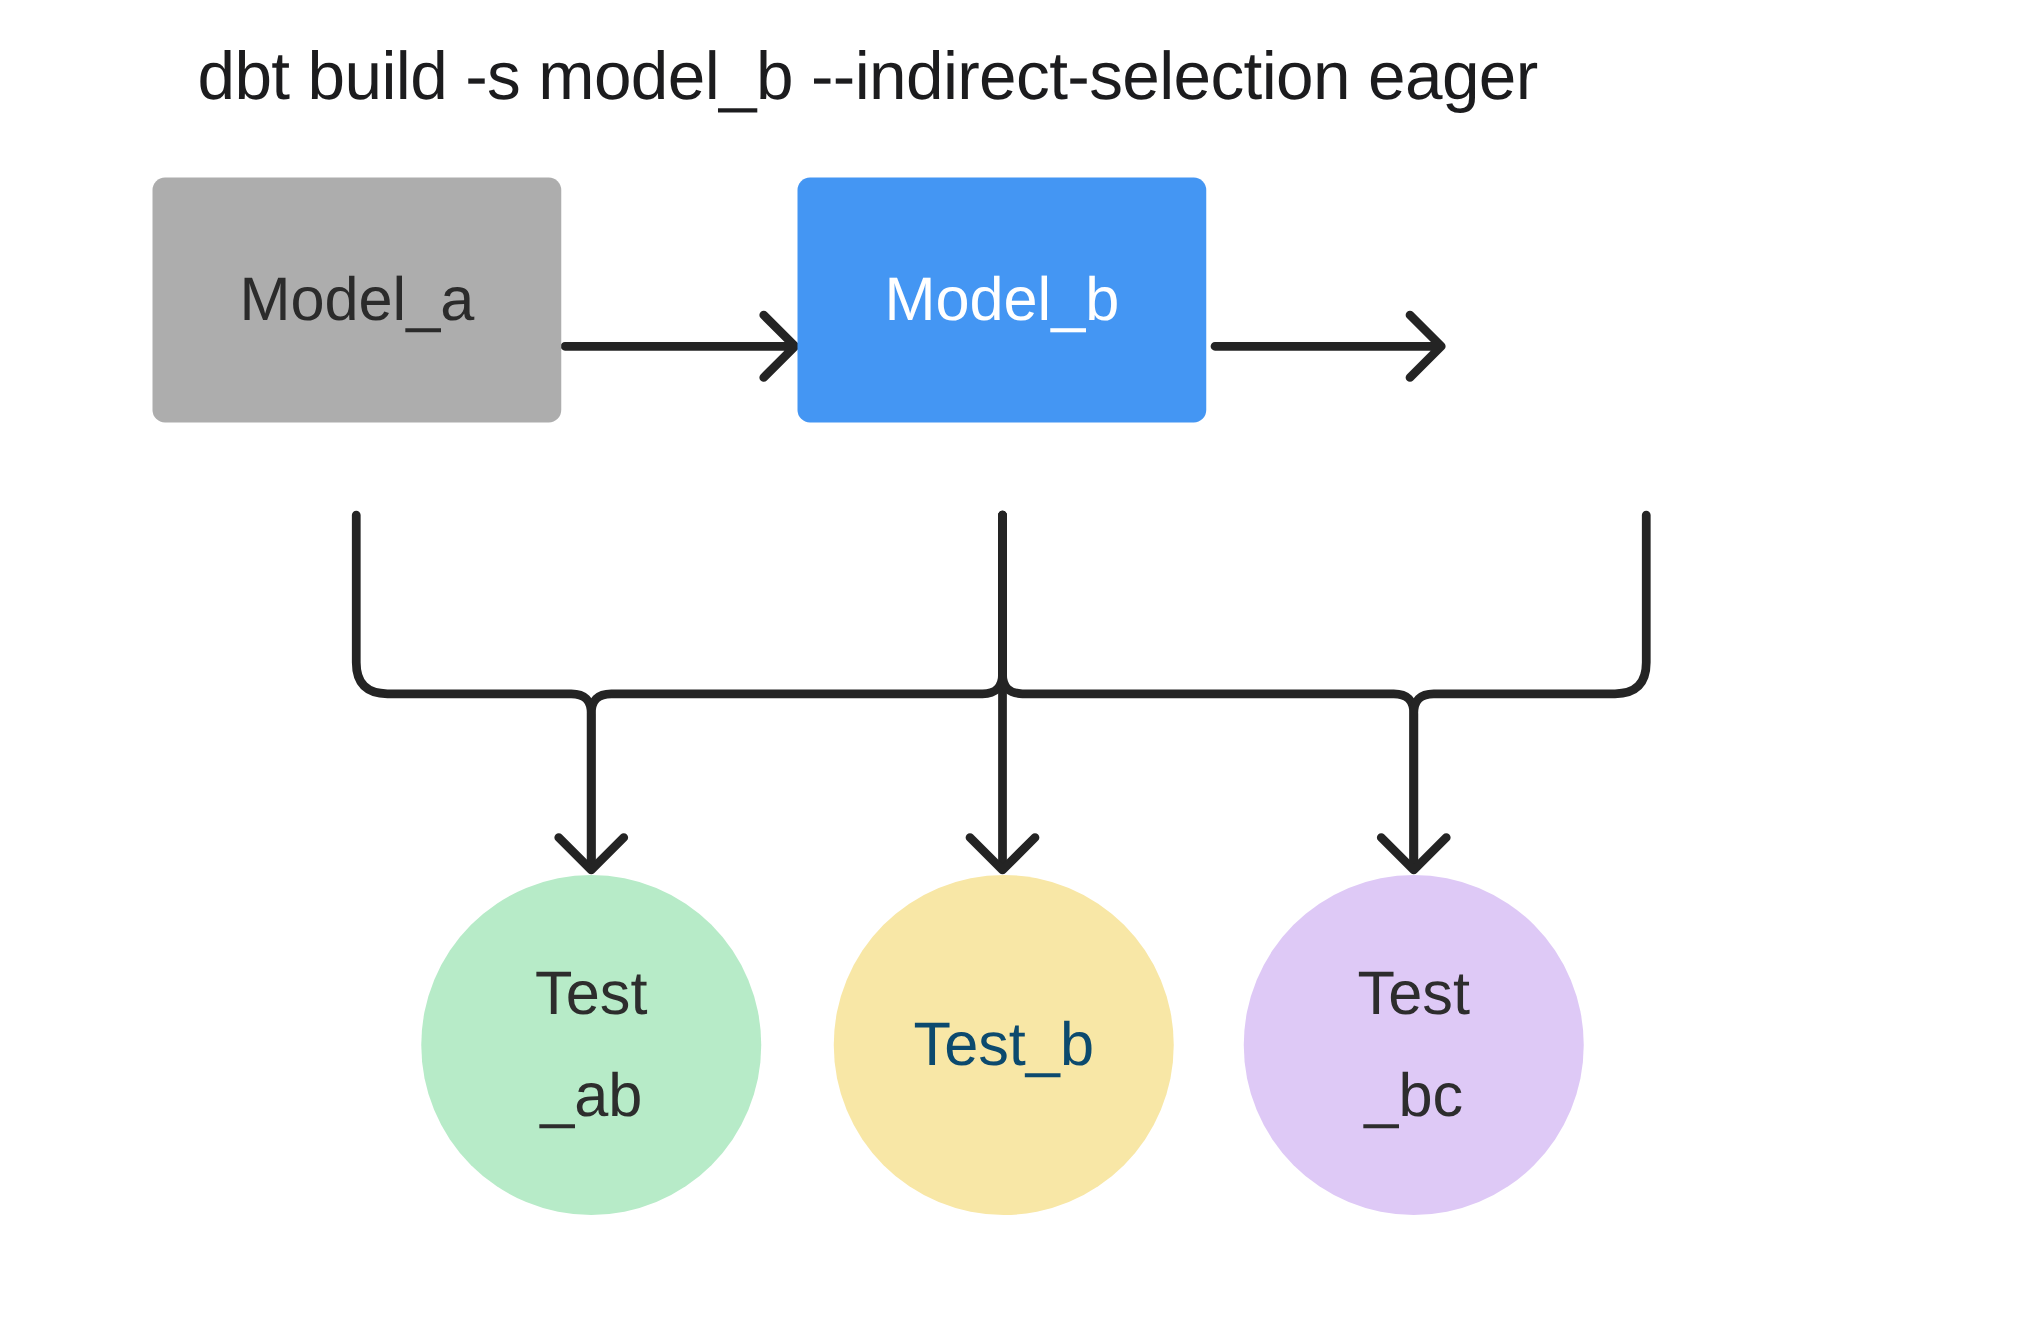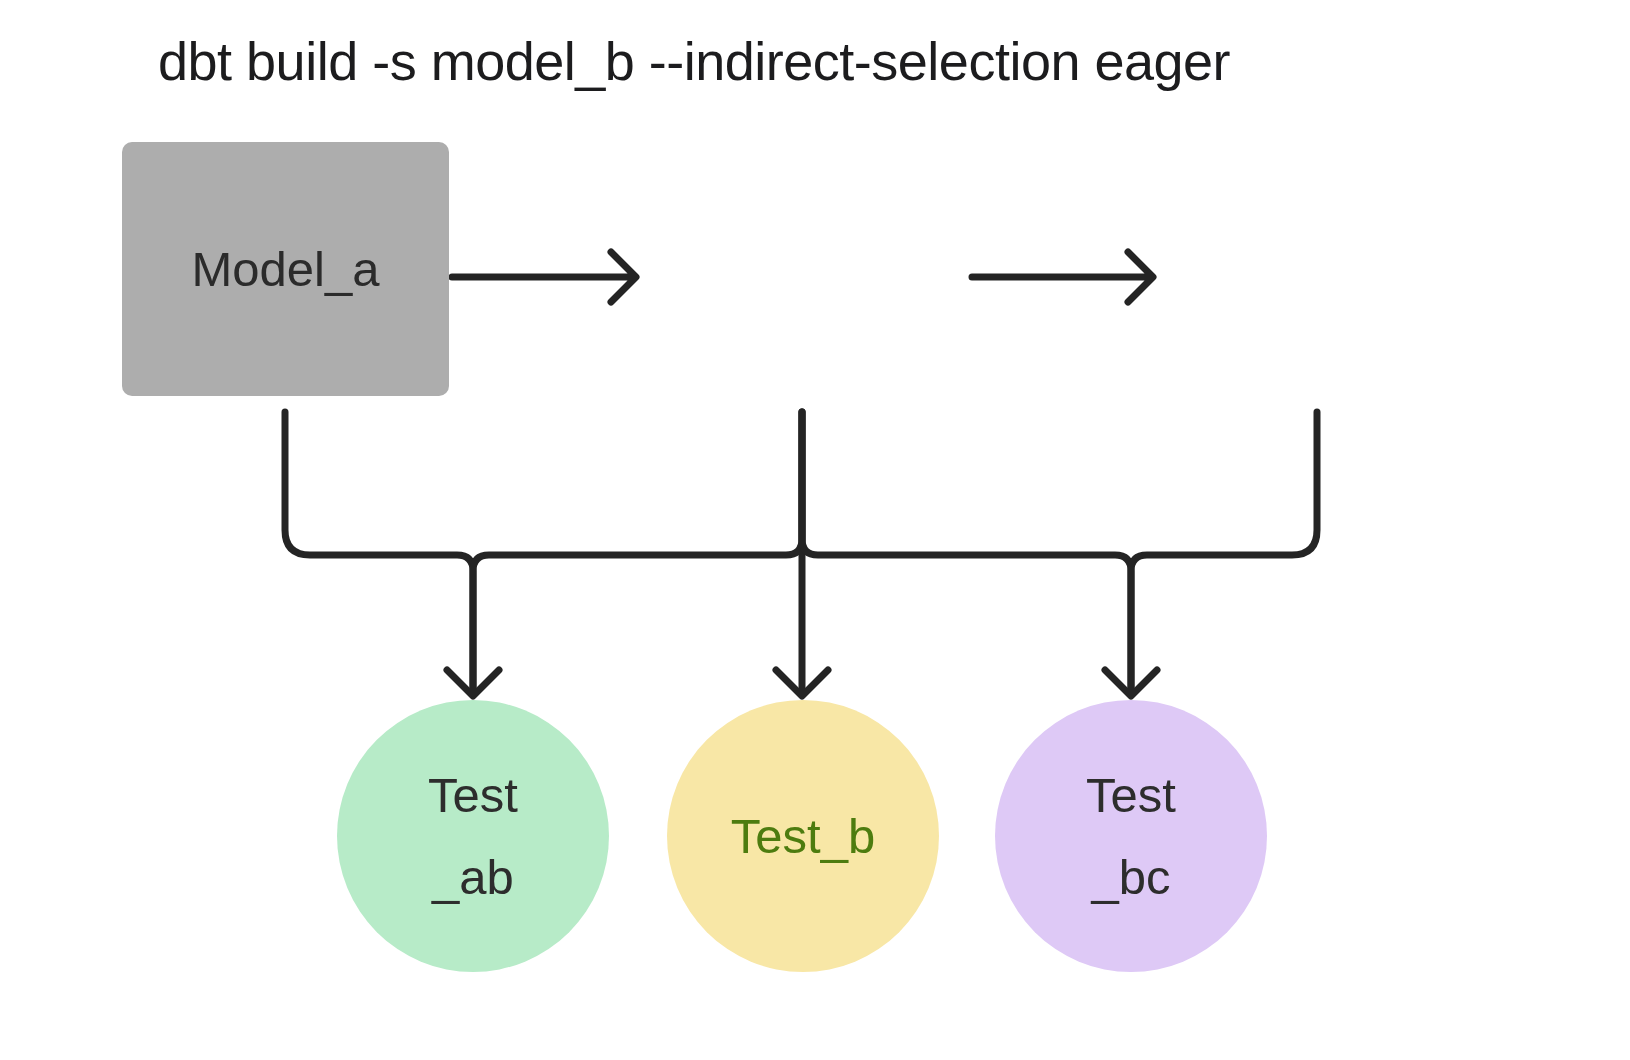--- a/index.html
+++ b/index.html
@@ -44,21 +44,21 @@
     position: absolute;
     display: flex;
     align-items: center;
     justify-content: center;
     font-size: 49px;
     font-weight: 400;
   }
   .model {
     top: 142px;
     width: 327px;
-    height: 254px;
+    height: 196px;
     border-radius: 10px;
   }
   .test {
     top: 700px;
     width: 272px;
     height: 272px;
     border-radius: 50%;
     flex-direction: column;
     text-align: center;
     line-height: 82px;
@@ -84,28 +84,31 @@
 
     <path class="edge" d="M447 670 L473 696 L499 670"></path>
     <path class="edge" d="M776 670 L802 696 L828 670"></path>
     <path class="edge" d="M1105 670 L1131 696 L1157 670"></path>
   </svg>
 
   <div class="node model" style="left: 122px; background-color: rgb(173, 173, 173); color: rgb(43, 43, 43);">
     <span>Model_a</span>
   </div>
 
+  <div class="node model" style="left: 638px; background-color: rgb(68, 150, 243); color: rgb(255, 255, 255);">
+    <span>Model_b</span>
+  </div>
 
 
   <div class="node test" style="left: 337px; background-color: rgb(183, 235, 200); color: rgb(45, 45, 45);">
       <div>Test</div>
       <div>_ab</div>
     </div>
 
-  <div class="node test" style="left: 667px; background-color: rgb(248, 231, 166); color: #4d7c0f;">
+  <div class="node test" style="left: 667px; background-color: rgb(248, 231, 166); color: #0c4a6e;">
       <div>Test_b</div>
     </div>
 
   <div class="node test" style="left: 995px; background-color: rgb(222, 201, 246); color: rgb(45, 45, 45);">
       <div>Test</div>
       <div>_bc</div>
     </div>
 
 </div>
 

